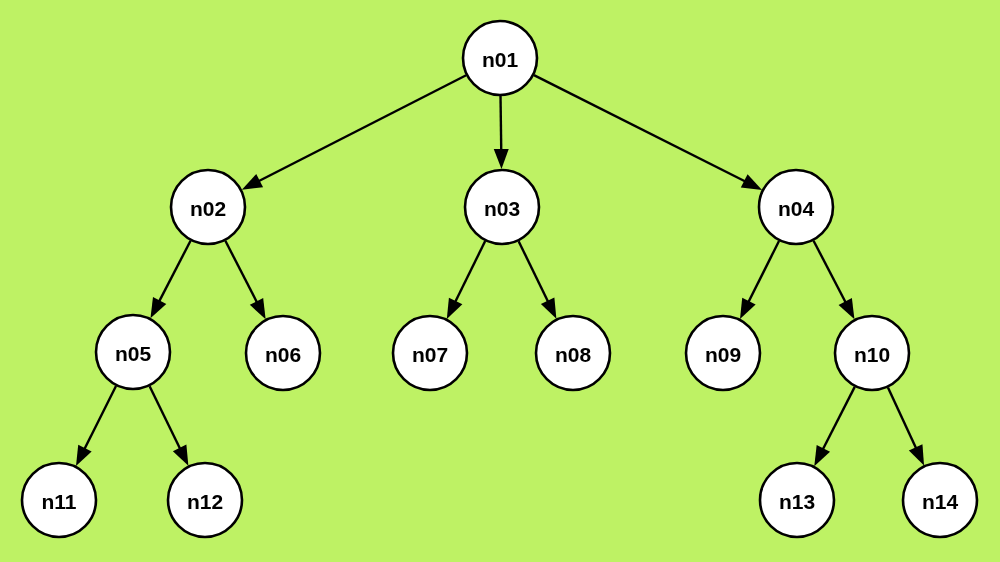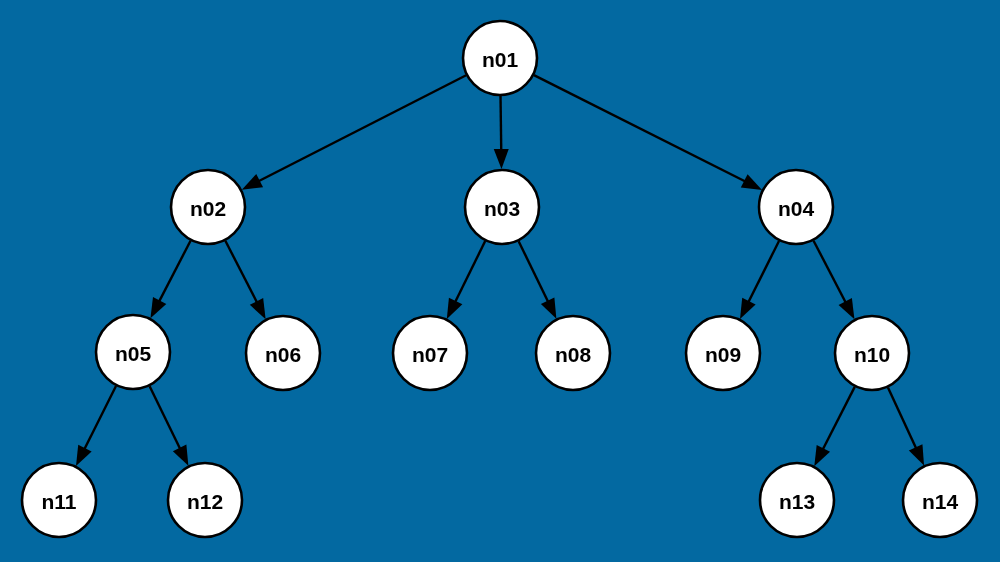--- a/index.html
+++ b/index.html
@@ -4,21 +4,21 @@
 <style>
   html, body {
     margin: 0;
     padding: 0;
     background: #ffffff;
   }
   #canvas-wrap {
     position: relative;
     width: 1000px;
     height: 562px;
-    background: #0369a1;
+    background: #bef264;
     overflow: hidden;
     font-family: "Liberation Sans", sans-serif;
   }
   svg#tree-svg {
     display: block;
     width: 1000px;
     height: 562px;
   }
   .node-circle {
     fill: #ffffff;

